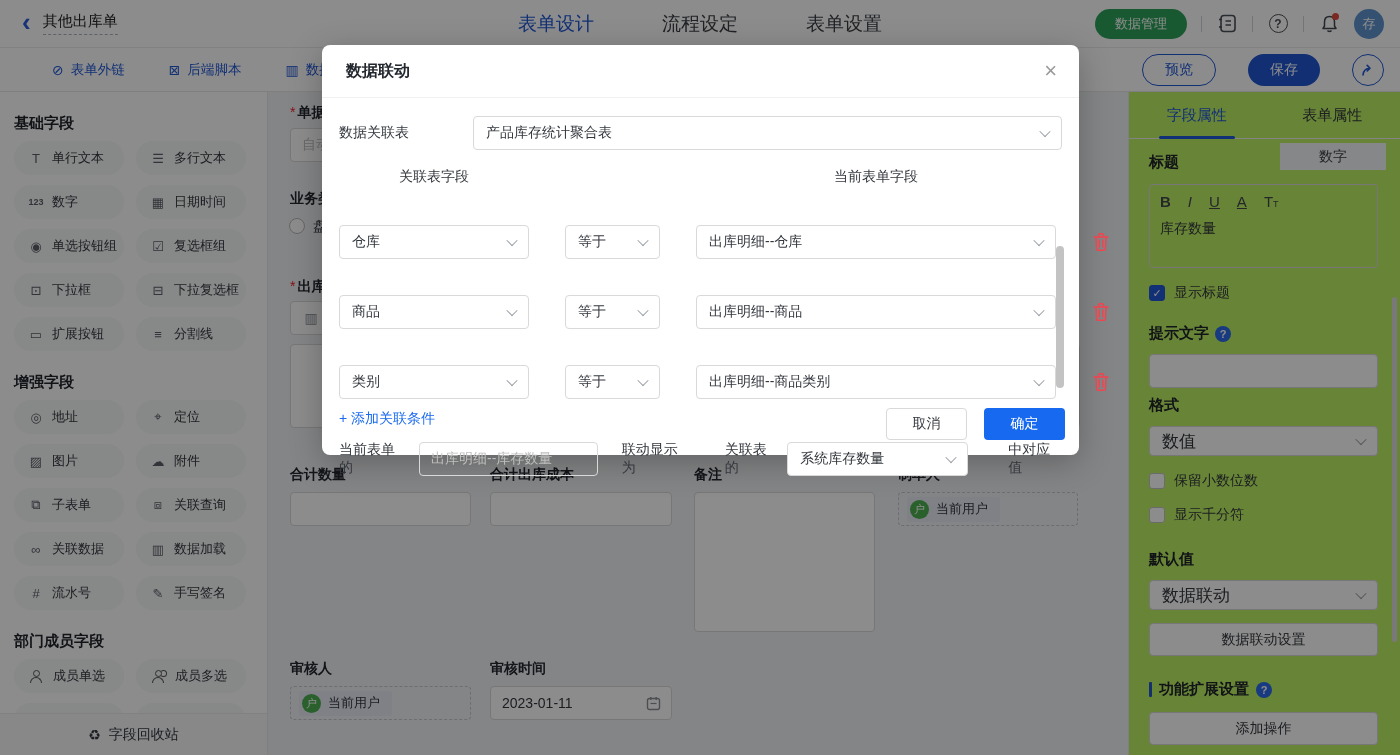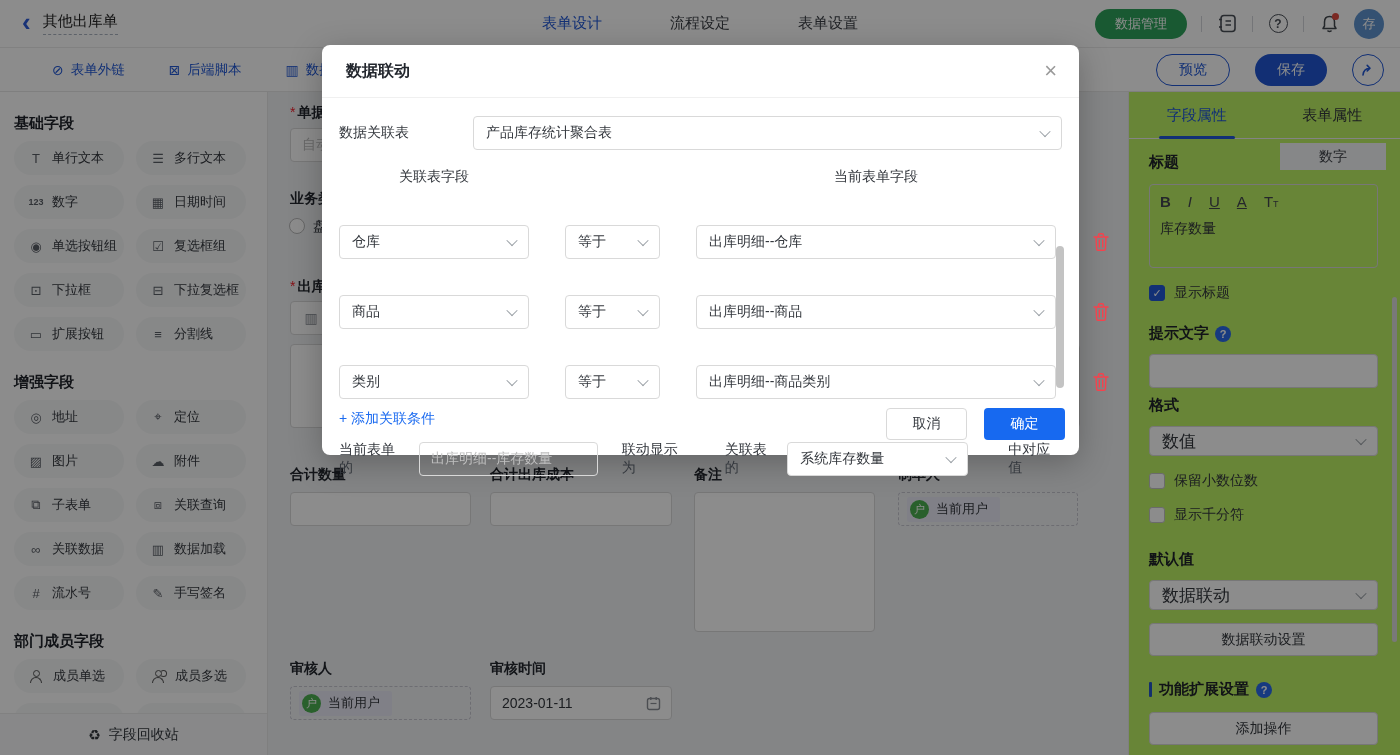--- a/index.html
+++ b/index.html
@@ -6,40 +6,40 @@
   html,body { width:1400px; height:755px; overflow:hidden; }
   body { font-family:"Liberation Sans","DejaVu Sans",sans-serif; font-size:14px; color:#333; background:#f0f2f5; }
   #app { position:relative; width:1400px; height:755px; background:#f0f2f5; }
 
   
   .topbar { position:absolute; left:0; top:0; width:1400px; height:48px; background:#fff;
             border-bottom:1px solid #ececec; display:flex; align-items:center; z-index:1; }
   .back { font-size:26px; line-height:20px; color:#2c5bd9; font-weight:bold; margin:0 12px 4px 22px; cursor:pointer; }
   .doc-title { font-size:15px; color:#262626; padding-bottom:3px; border-bottom:1px dashed #aab2bf; }
   .top-tabs { position:absolute; left:0; right:0; display:flex; justify-content:center; gap:68px; pointer-events:none; }
-  .top-tab { font-size:15px; color:#3b3f45; pointer-events:auto; cursor:pointer; }
+  .top-tab { font-size:19px; color:#3b3f45; pointer-events:auto; cursor:pointer; }
   .top-tab.active { color:#2158d6; }
   .top-right { position:absolute; right:16px; display:flex; align-items:center; gap:14px; }
   .btn-green { height:30px; padding:0 20px; border-radius:15px; background:#2fa35c; color:#fff;
                font-size:13px; display:flex; align-items:center; border:none; cursor:pointer; }
   .tdiv { width:1px; height:16px; background:#d4d6da; }
   .ticon { width:22px; height:22px; display:flex; align-items:center; justify-content:center; cursor:pointer; position:relative; }
   .help-circ { width:19px; height:19px; border:1.6px solid #4a4f57; border-radius:50%;
                display:flex; align-items:center; justify-content:center; font-size:12px; font-weight:bold; color:#4a4f57; }
   .bell-dot { position:absolute; top:0px; right:1px; width:7px; height:7px; background:#e14b41; border-radius:50%; }
   .avatar { width:30px; height:30px; border-radius:50%; background:#5f94cf; color:#fff; font-size:13px;
             display:flex; align-items:center; justify-content:center; cursor:pointer; }
 
   
   .toolbar { position:absolute; left:0; top:48px; width:1400px; height:44px; background:#fff;
              border-bottom:1px solid #e7e7e7; display:flex; align-items:center; z-index:1; }
   .tb-link { display:flex; align-items:center; gap:7px; color:#2158d6; font-size:13.5px; margin-left:44px; cursor:pointer; }
   .tb-link:first-child { margin-left:52px; }
   .tb-ic { font-size:14px; }
-  .tb-right { position:absolute; right:16px; display:flex; align-items:center; gap:25px; }
+  .tb-right { position:absolute; right:16px; display:flex; align-items:center; gap:32px; }
   .btn-outline { height:32px; padding:0 22px; border-radius:16px; border:1px solid #2158d6; color:#2158d6;
                  background:#fff; font-size:14px; cursor:pointer; }
   .btn-solid { height:32px; padding:0 22px; border-radius:16px; border:none; background:#2157d4; color:#fff;
                font-size:14px; cursor:pointer; }
   .btn-share { width:32px; height:32px; border-radius:50%; border:1px solid #2158d6; background:#fff;
                display:flex; align-items:center; justify-content:center; cursor:pointer; }
 
   
   .sidebar { position:absolute; left:0; top:92px; width:268px; height:663px; background:#fff;
              border-right:1px solid #e7e7e7; z-index:1; }

